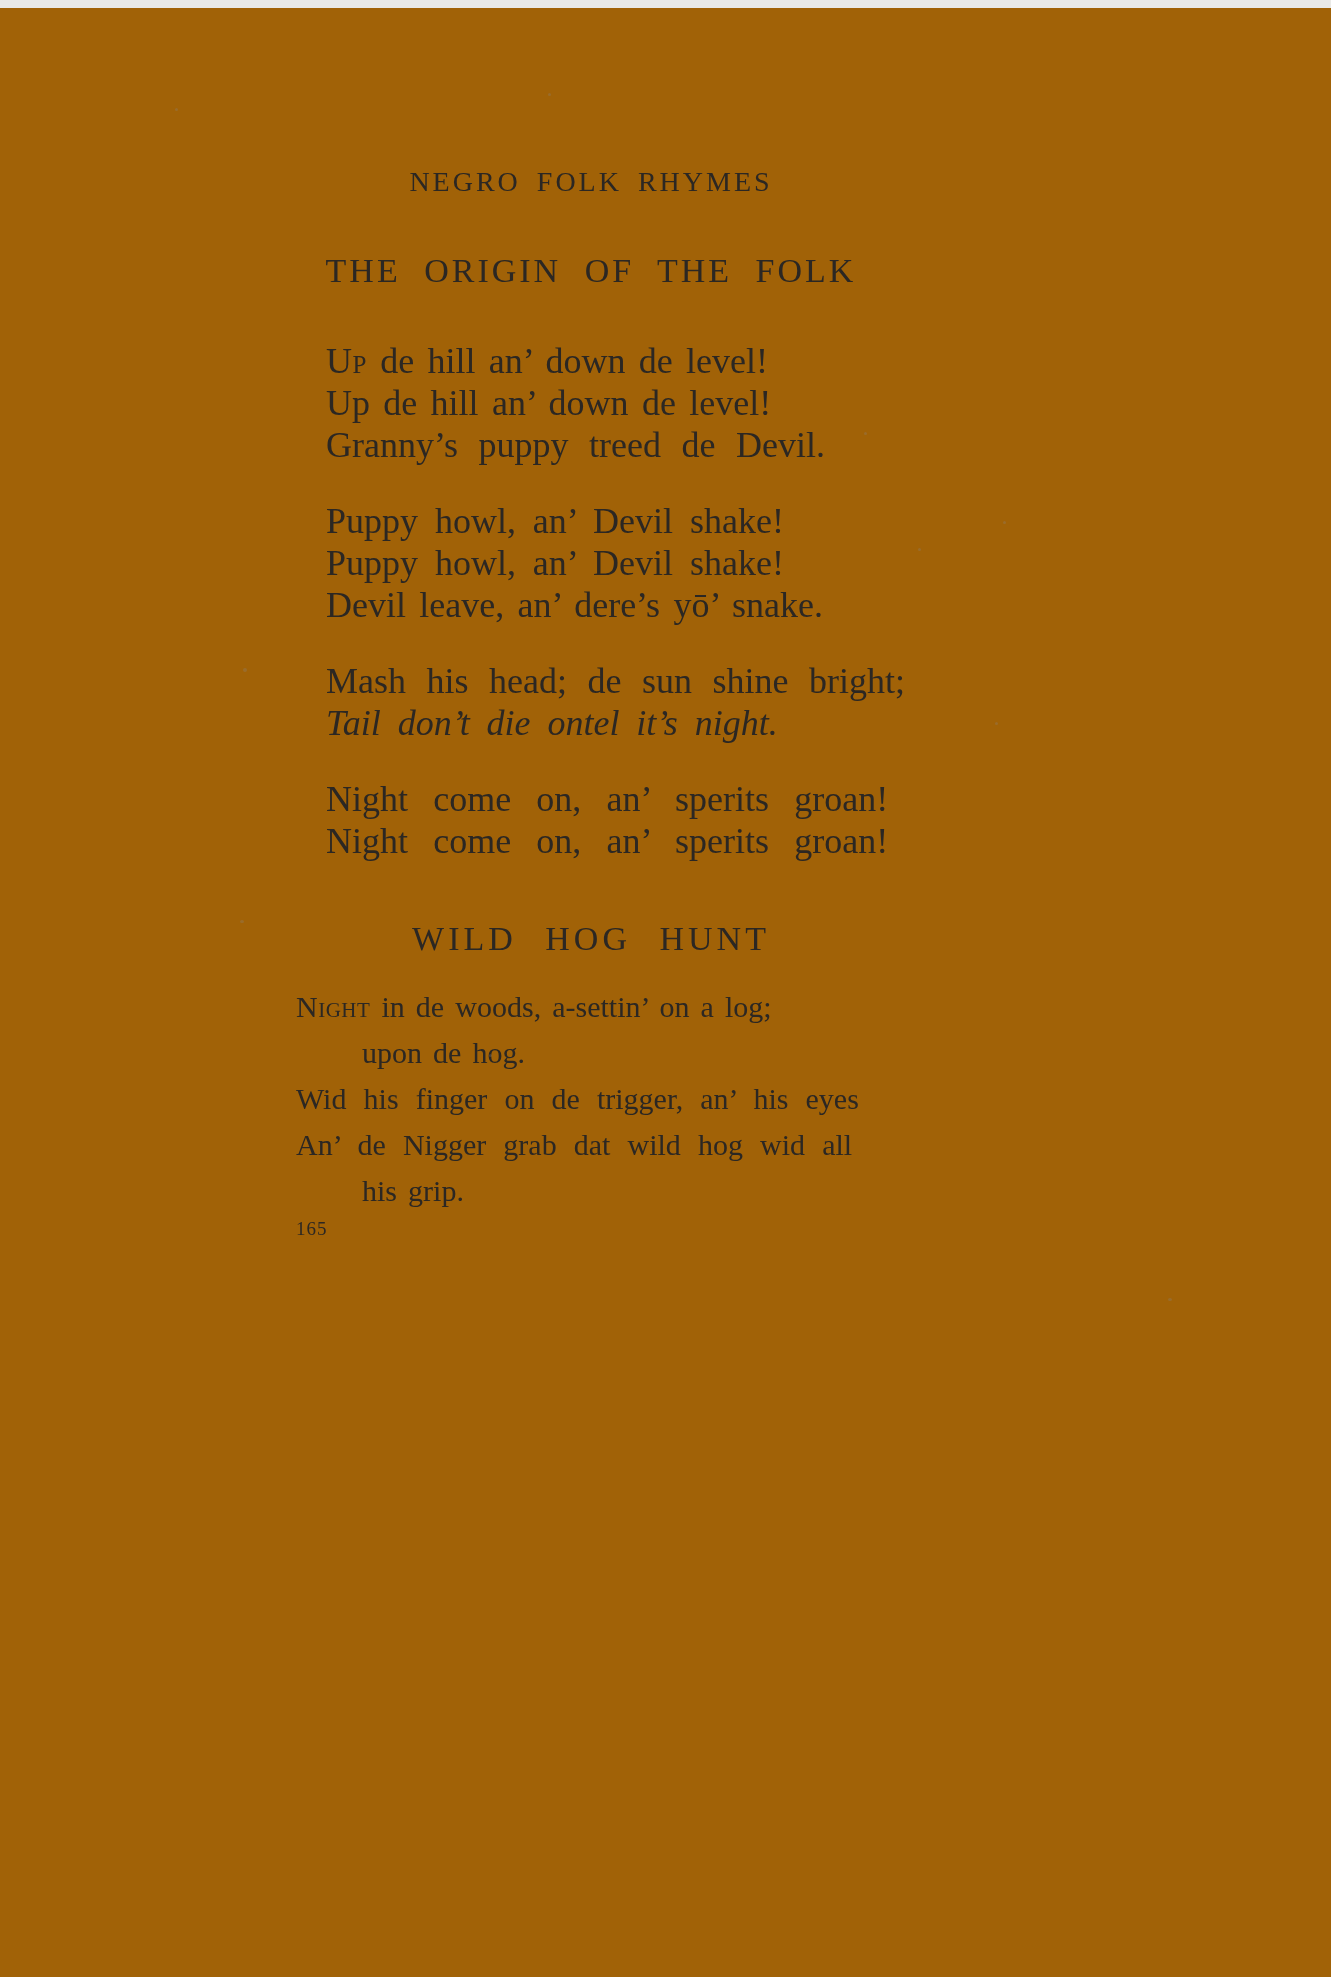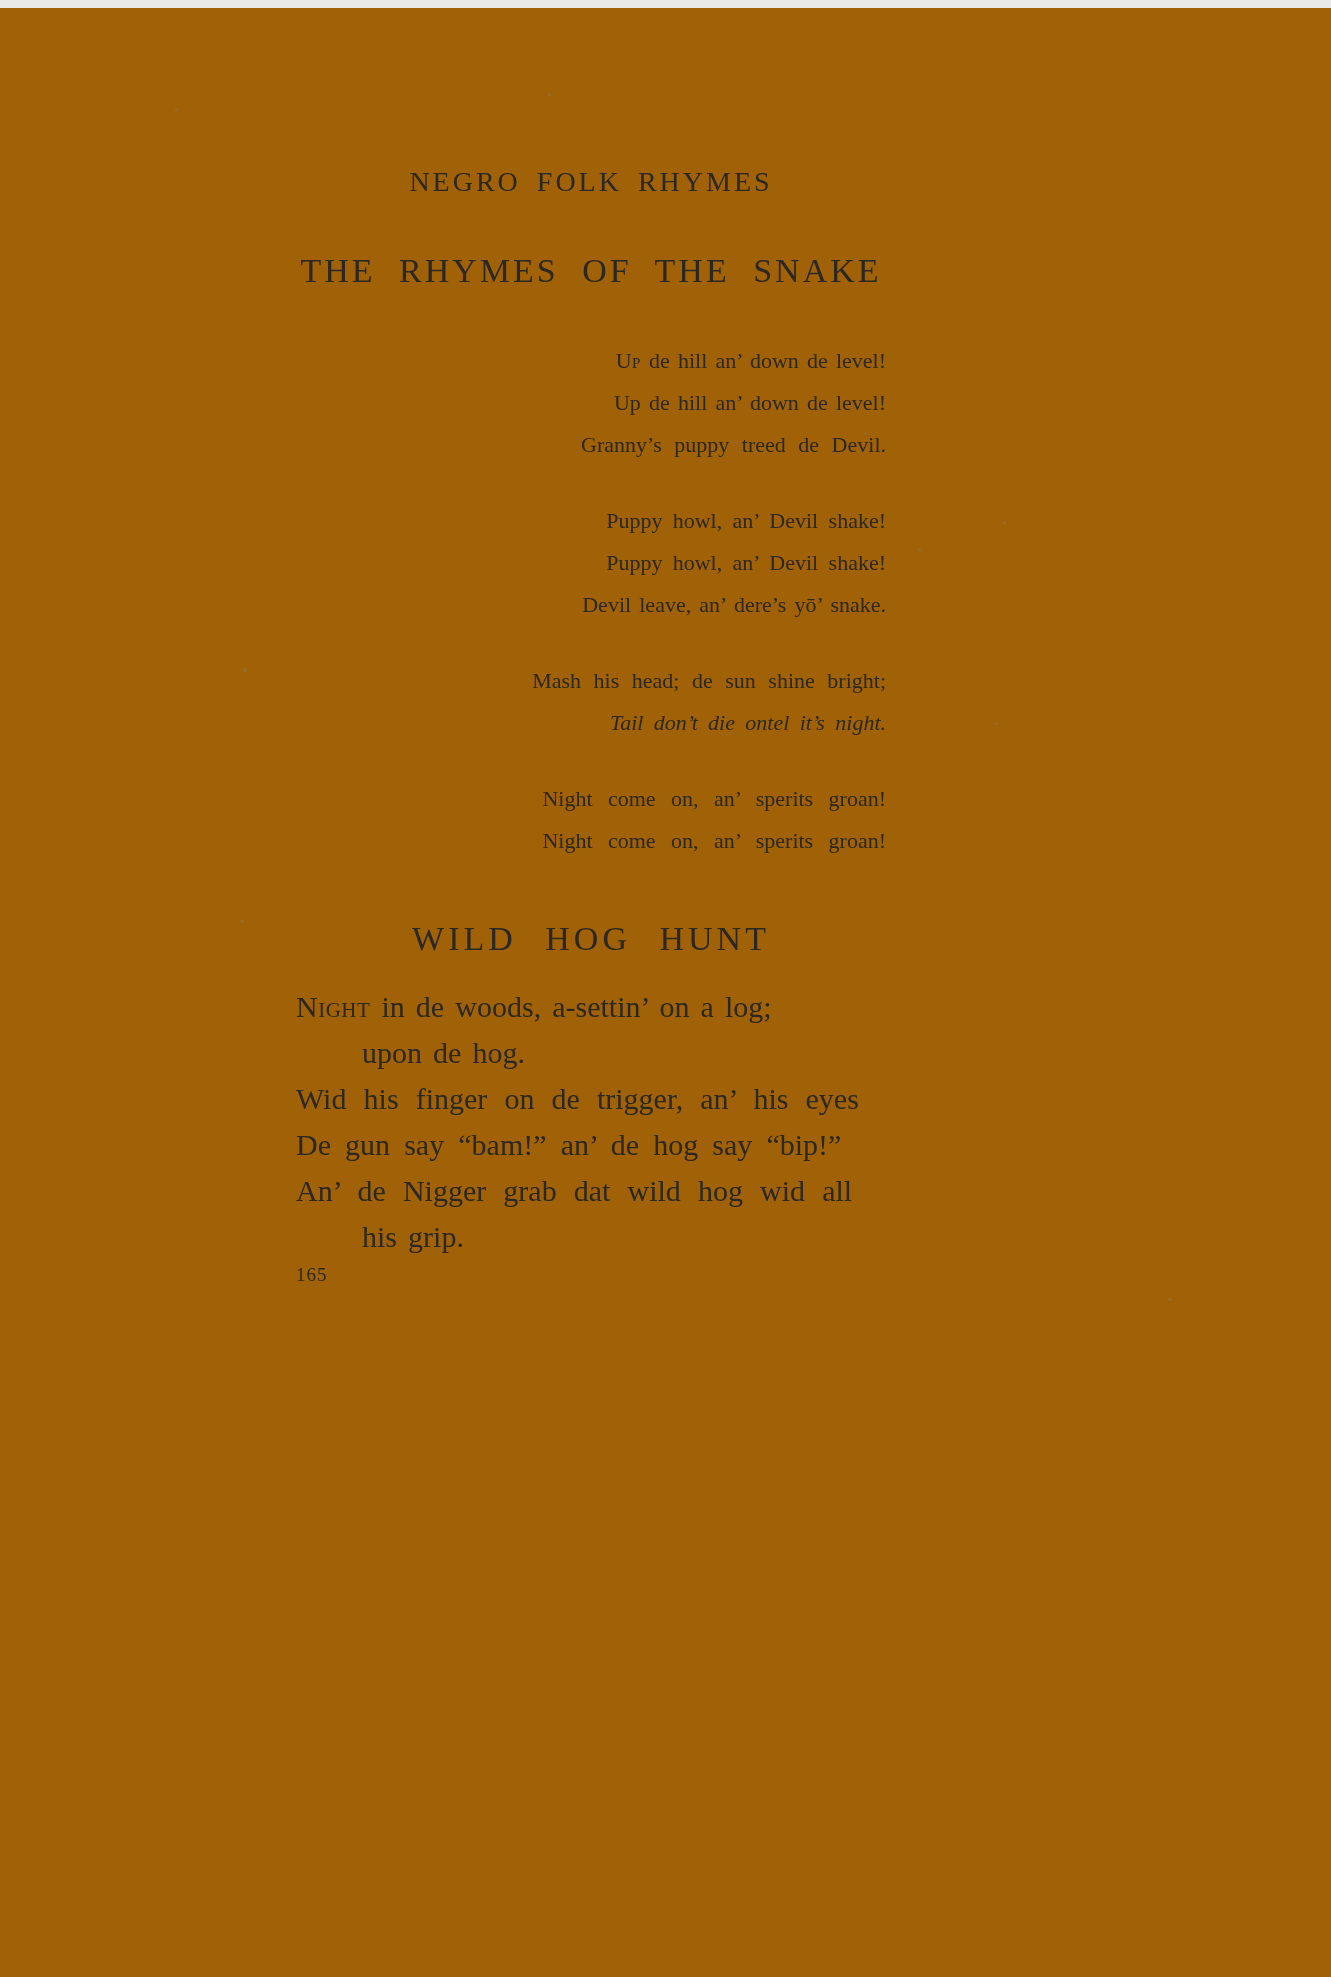--- a/index.html
+++ b/index.html
@@ -34,22 +34,21 @@
     text-align: center;
     font-size: 34px;
     letter-spacing: 3px;
     word-spacing: 12px;
   }
   .title-snake { margin-top: 54px; }
   .title-hog   { margin-top: 58px; letter-spacing: 4px; word-spacing: 16px; }
   .snake-poem {
     margin-left: 30px;
     margin-top: 50px;
-    font-size: 22px;
-    text-align: right;
+    font-size: 36px;
   }
   .stanza { margin-top: 34px; }
   .stanza:first-child { margin-top: 0; }
   .line {
     line-height: 42px;
     white-space: nowrap;
   }
   .lead {
     font-variant: small-caps;
     letter-spacing: 0.5px;
@@ -80,21 +79,21 @@
 </style>
 </head>
 <body>
 
 <div class="page">
 
   <div class="content">
 
     <div class="running-header">NEGRO FOLK RHYMES</div>
 
-    <div class="poem-title title-snake">THE RHYMES OF THE SNAKE</div>
+    <div class="poem-title title-snake">THE ORIGIN OF THE FOLK</div>
 
     <div class="snake-poem">
       <div class="stanza">
         <div class="line sp-1"><span class="lead">Up</span> <span>de hill an’ down de level!</span></div>
         <div class="line sp-1">Up de hill an’ down de level!</div>
         <div class="line sp-3">Granny’s puppy treed de Devil.</div>
       </div>
       <div class="stanza">
         <div class="line sp-2">Puppy howl, an’ Devil shake!</div>
         <div class="line sp-2">Puppy howl, an’ Devil shake!</div>
@@ -109,21 +108,20 @@
         <div class="line sp-4">Night come on, an’ sperits groan!</div>
       </div>
     </div>
 
     <div class="poem-title title-hog">WILD HOG HUNT</div>
 
     <div class="hog-poem">
       <div class="line sp-1"><span class="lead">Night</span> <span>in de woods, a-settin’ on a log;</span></div>
       <div class="line sp-1 cont">upon de hog.</div>
       <div class="line sp-3">Wid his finger on de trigger, an’ his eyes</div>
-      <div class="line sp-2">De gun say “bam!” an’ de hog say “bip!”</div>
       <div class="line sp-3">An’ de Nigger grab dat wild hog wid all</div>
       <div class="line sp-1 cont">his grip.</div>
     </div>
 
     <div class="page-number">165</div>
 
   </div>
 
   <div class="speck" style="left:243px; top:660px; width:4px; height:4px;"></div>
   <div class="speck" style="left:1003px; top:513px; width:3px; height:3px;"></div>

